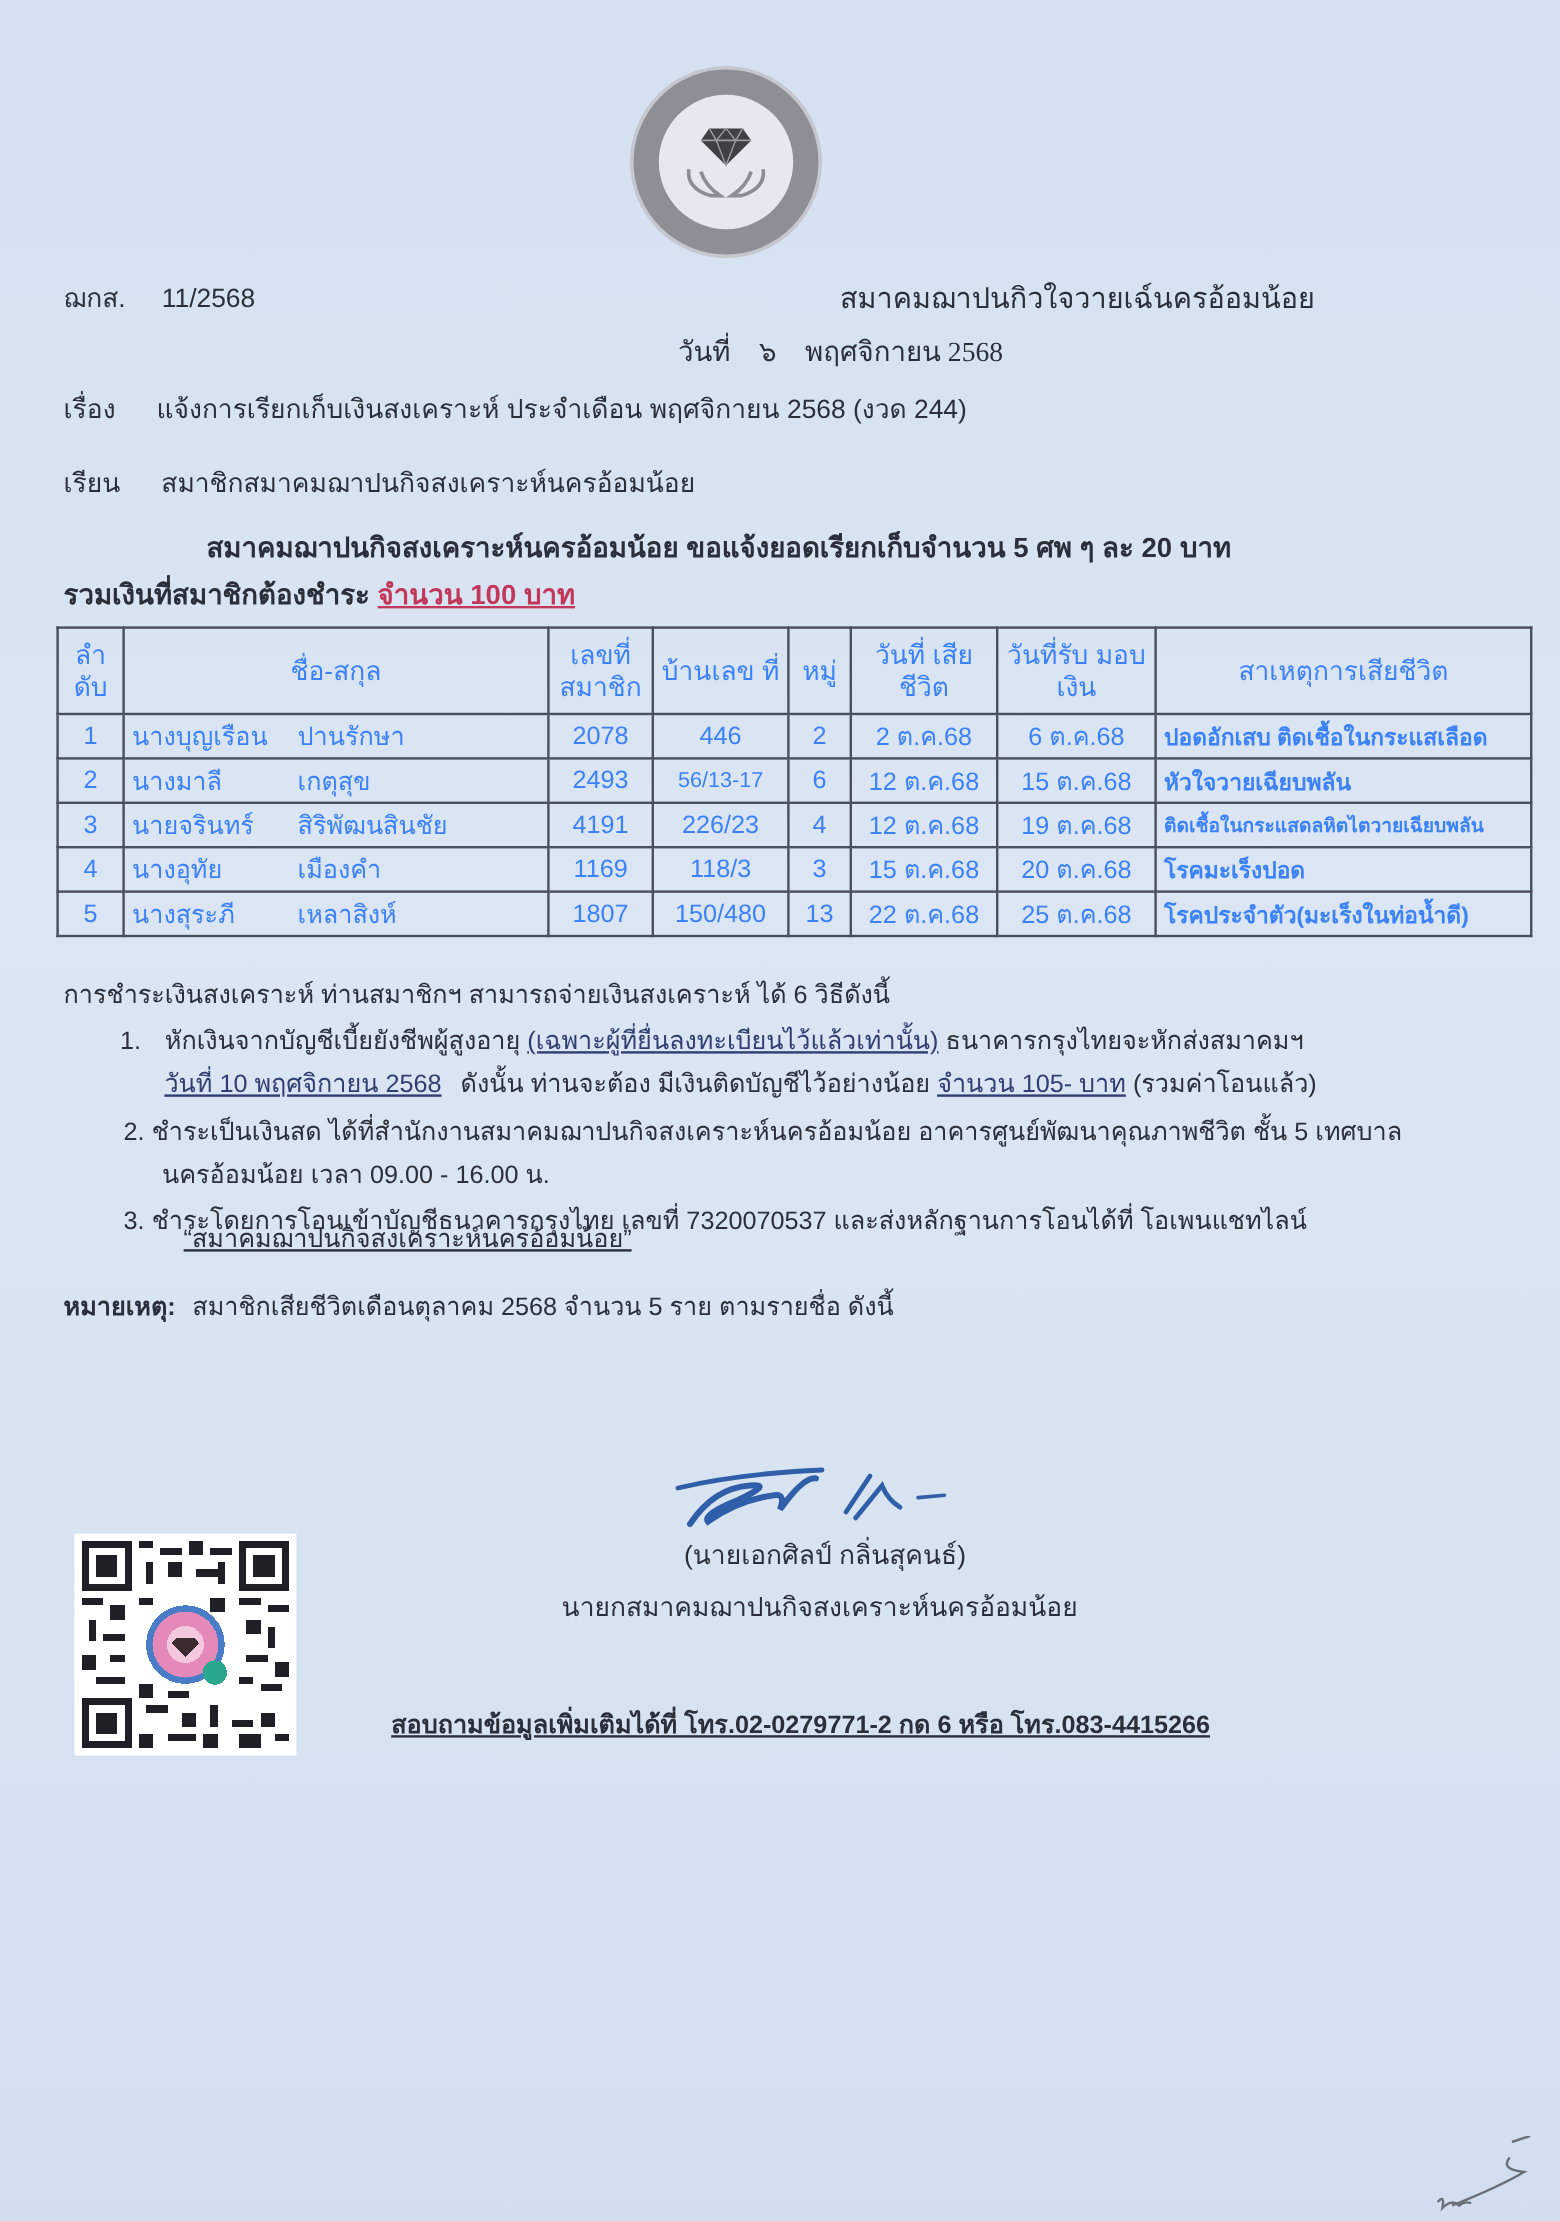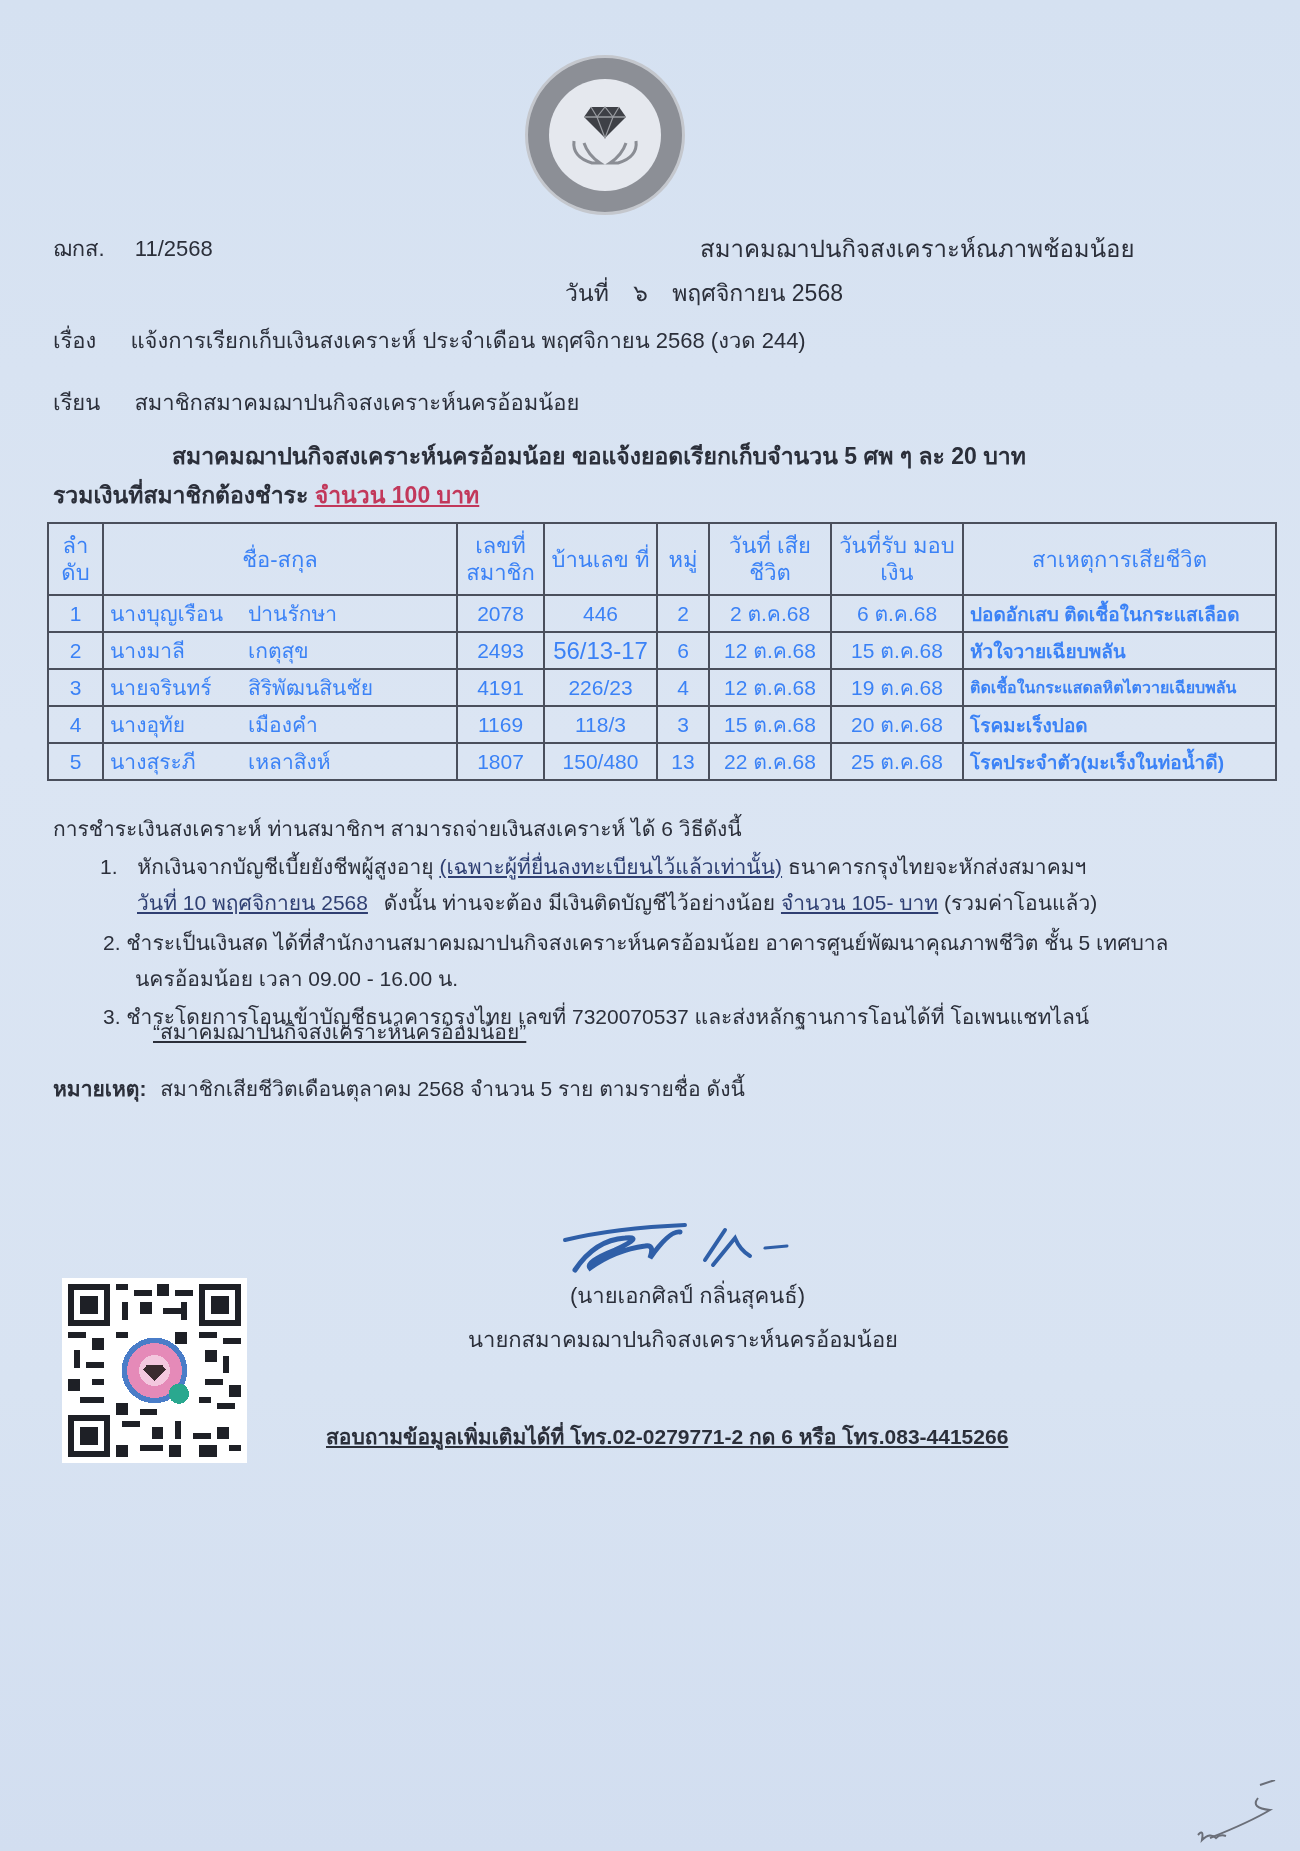--- a/index.html
+++ b/index.html
@@ -59,22 +59,22 @@
       <path d="M4 2 Q2 18 22 24 L30 24 Q18 16 14 4" fill="none" stroke="#8a8d94" stroke-width="3"></path>
       <path d="M66 2 Q68 18 48 24 L40 24 Q52 16 56 4" fill="none" stroke="#8a8d94" stroke-width="3"></path>
     </svg>
   </div>
 </div>
 
 <div class="abs txt" style="left:53px; top:231px;">
   <span>ฌกส.</span>
   <span style="margin-left:24px;">11/2568</span>
 </div>
-<div class="abs txt" style="left:700px; top:229px; font-size:24px;">สมาคมฌาปนกิจสงเคราะห์ณภาพช้อมน้อย</div>
-<div class="abs txt" style="left:565px; top:275px; font-size:23px;">
+<div class="abs txt" style="left:700px; top:229px; font-size:24px;">สมาคมฌาปนกิวใจวายเฉ์นครอ้อมน้อย</div>
+<div class="abs txt" style="left:565px; top:275px; font-size:23px;font-family:Liberation Serif, serif;">
   <span>วันที่</span>
   <span style="margin:0 18px;">๖</span>
   <span>พฤศจิกายน  2568</span>
 </div>
 <div class="abs txt" style="left:53px; top:323px;">
   <span>เรื่อง</span>
   <span style="margin-left:28px;">แจ้งการเรียกเก็บเงินสงเคราะห์   ประจำเดือน พฤศจิกายน  2568 (งวด 244)</span>
 </div>
 <div class="abs txt" style="left:53px; top:385px;">
   <span>เรียน</span>
@@ -118,21 +118,21 @@
       <td class="c">446</td>
       <td class="c">2</td>
       <td class="c">2 ต.ค.68</td>
       <td class="c">6 ต.ค.68</td>
       <td class="l cause">ปอดอักเสบ ติดเชื้อในกระแสเลือด</td>
     </tr>
     <tr>
       <td class="c">2</td>
       <td class="l"><span style="display:inline-block;width:138px">นางมาลี</span><span>เกตุสุข</span></td>
       <td class="c">2493</td>
-      <td class="c" style="font-size:24px;">56/13-17</td>
+      <td class="c" style="font-size:18px;">56/13-17</td>
       <td class="c">6</td>
       <td class="c">12 ต.ค.68</td>
       <td class="c">15 ต.ค.68</td>
       <td class="l cause">หัวใจวายเฉียบพลัน</td>
     </tr>
     <tr>
       <td class="c">3</td>
       <td class="l"><span style="display:inline-block;width:138px">นายจรินทร์</span><span>สิริพัฒนสินชัย</span></td>
       <td class="c">4191</td>
       <td class="c">226/23</td>

